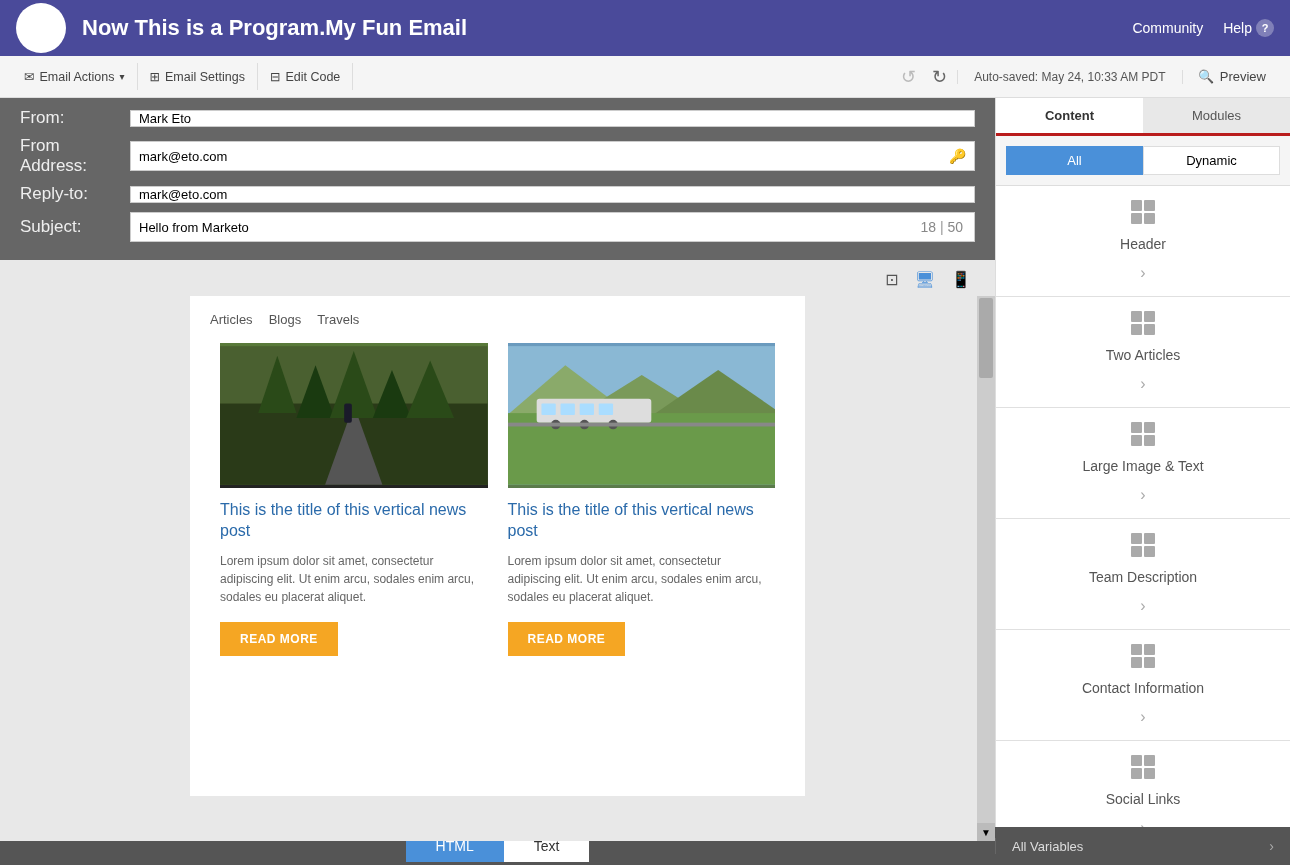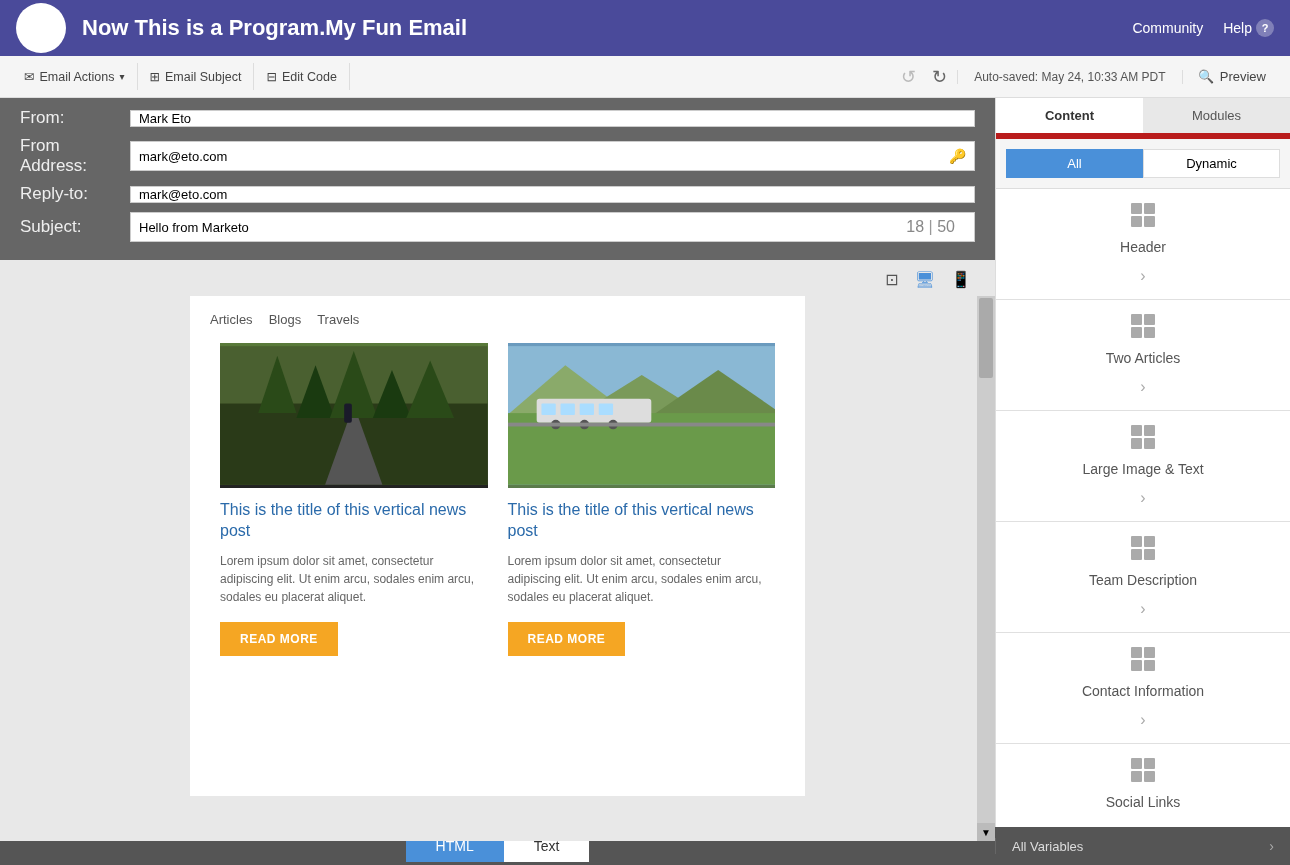--- a/index.html
+++ b/index.html
@@ -122,22 +122,22 @@
       border: 1px solid #ccc;
       padding: 4px 8px;
       font-size: 13px;
       background: white;
     }
     .key-icon {
       position: absolute; right: 8px; top: 50%; transform: translateY(-50%);
       color: #999; font-size: 14px;
     }
     .char-count {
-      position: absolute; right: 20px; top: 50%; transform: translateY(-50%);
-      color: #888; font-size: 16px;
+      position: absolute; right: 12px; top: 50%; transform: translateY(-50%);
+      color: #888; font-size: 14px;
     }
     .char-sep { color: #999; }
 
     
     .email-preview {
       background: #e8e8e8;
       flex: 1;
       overflow-y: hidden;
       position: relative;
     }
@@ -260,21 +260,21 @@
     .right-panel {
       width: 295px;
       background: #f5f5f5;
       border-left: 1px solid #ddd;
       flex-shrink: 0;
       display: flex;
       flex-direction: column;
     }
     .panel-tabs {
       display: flex;
-      border-bottom: 6px solid #b91c1c;
+      border-bottom: 3px solid #b91c1c;
     }
     .panel-tab {
       flex: 1;
       padding: 10px;
       text-align: center;
       cursor: pointer;
       font-size: 13px;
       color: #555;
       background: #e8e8e8;
       border: none;
@@ -403,21 +403,21 @@
 </div>
 
 <div class="toolbar">
   <button class="toolbar-btn">
     <span>✉</span>
     <span>Email Actions</span>
     <span style="font-size:10px;">▾</span>
   </button>
   <button class="toolbar-btn">
     <span>⊞</span>
-    <span>Email Subject</span>
+    <span>Email Settings</span>
   </button>
   <button class="toolbar-btn">
     <span>⊟</span>
     <span>Edit Code</span>
   </button>
 
   <div class="toolbar-undo-area">
     <button class="undo-btn" disabled="">↺</button>
     <button class="undo-btn">↻</button>
     <div class="autosave">Auto-saved: May 24, 10:33 AM PDT</div>

